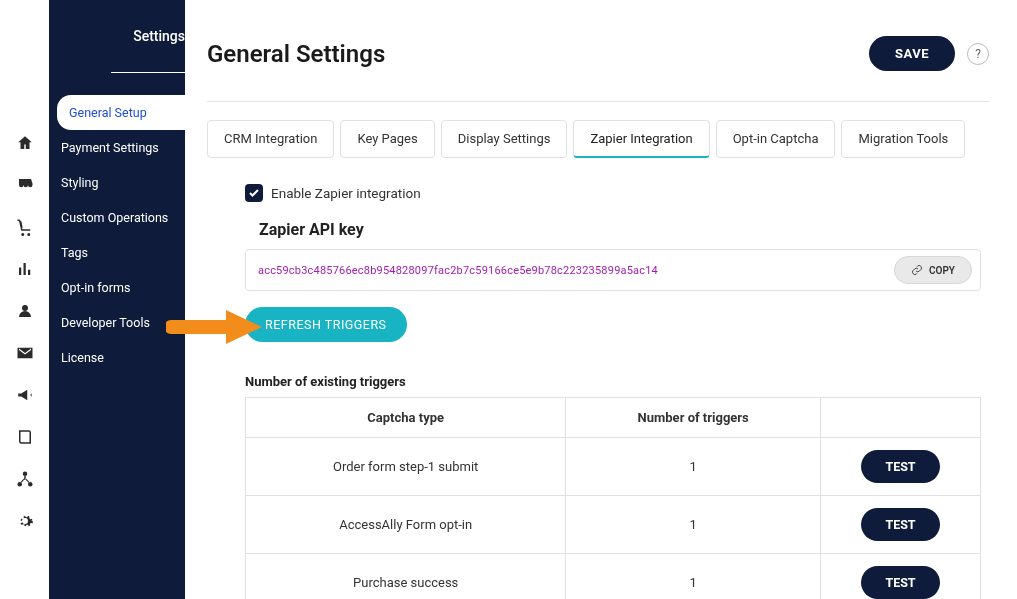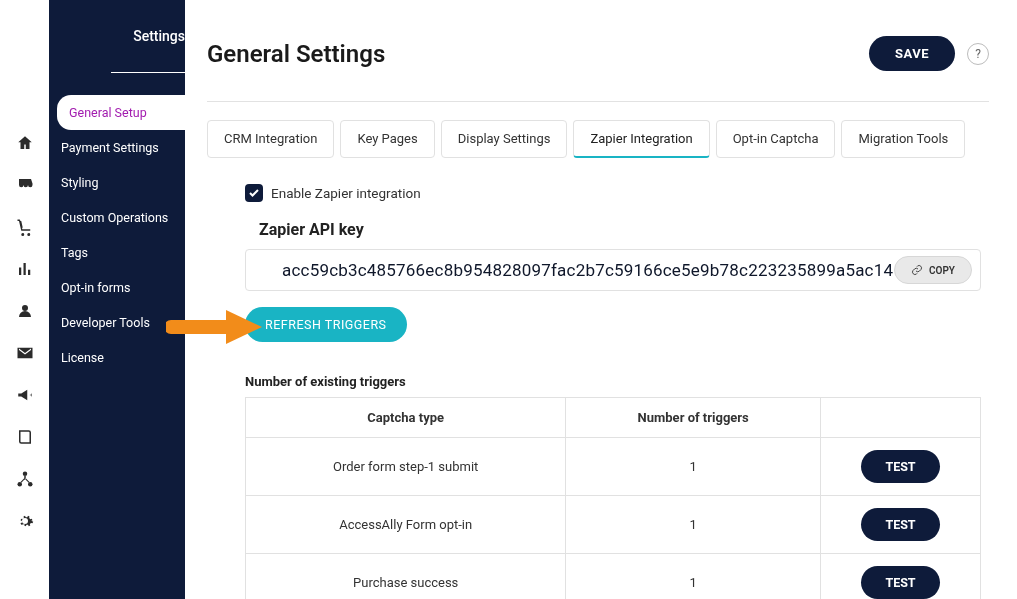--- a/index.html
+++ b/index.html
@@ -16,21 +16,21 @@
   position: absolute; left: 49px; top: 0; width: 136px; height: 599px;
   background: #0e1b3a; color: #fff; padding-top: 28px; display: flex; flex-direction: column; align-items: flex-end;
 }
 .sidebar-title { font-size: 14px; font-weight: 500; margin-bottom: 28px; }
 .sidebar-underline { width: 74px; height: 1px; background: #fff; margin-bottom: 22px; }
 .sidebar-items { width: 100%; display: flex; flex-direction: column; }
 .sidebar-item {
   font-size: 12.5px; padding: 10px 12px; text-align: left; cursor: pointer;
 }
 .sidebar-item.active {
-  background: #fff; color: #a21caf; border-top-left-radius: 14px; border-bottom-left-radius: 14px; margin-left: 8px; padding-left: 12px;
+  background: #fff; color: #1d4ed8; border-top-left-radius: 14px; border-bottom-left-radius: 14px; margin-left: 8px; padding-left: 12px;
 }
 
 .main {
   position: absolute; left: 171px; top: 0; right: 0; height: 599px; padding: 36px 28px 0 36px;
 }
 .header-row { display: flex; align-items: center; justify-content: space-between; margin-bottom: 30px; }
 .page-title { font-size: 24px; font-weight: 600; color: #1a1a1a; }
 .header-actions { display: flex; align-items: center; gap: 12px; }
 .save-btn {
   background: #0e1b3a; color: #fff; border: none; border-radius: 22px;
@@ -56,21 +56,21 @@
   display: flex; align-items: center; justify-content: center; color: #fff; font-size: 12px;
 }
 .chk svg { width: 12px; height: 12px; }
 .checkbox-label { font-size: 13.5px; color: #333; }
 
 .field-label { font-size: 16px; font-weight: 700; color: #222; margin-bottom: 10px; margin-left: 14px; }
 .api-box {
   border: 1px solid #e1e1e1; border-radius: 4px; padding: 6px 8px 6px 12px;
   display: flex; align-items: center; justify-content: space-between; margin-bottom: 16px;
 }
-.api-value { font-size: 17px; color: #0f172a; font-family: inherit; letter-spacing: .2px; margin-left: 24px; }
+.api-value { font-size: 11px; color: #a21caf; font-family: inherit; letter-spacing: .2px; }
 .copy-btn {
   background: #e9e9e9; border: 1px solid #d7d7d7; border-radius: 18px;
   padding: 7px 16px; font-size: 10px; font-weight: 600; color: #333; cursor: pointer;
   display: flex; align-items: center; gap: 6px;
 }
 
 .refresh-btn {
   background: #19b4c4; color: #fff; border: none; border-radius: 18px;
   padding: 10px 20px; font-size: 12.5px; font-weight: 400; letter-spacing: .5px; cursor: pointer;
 }

